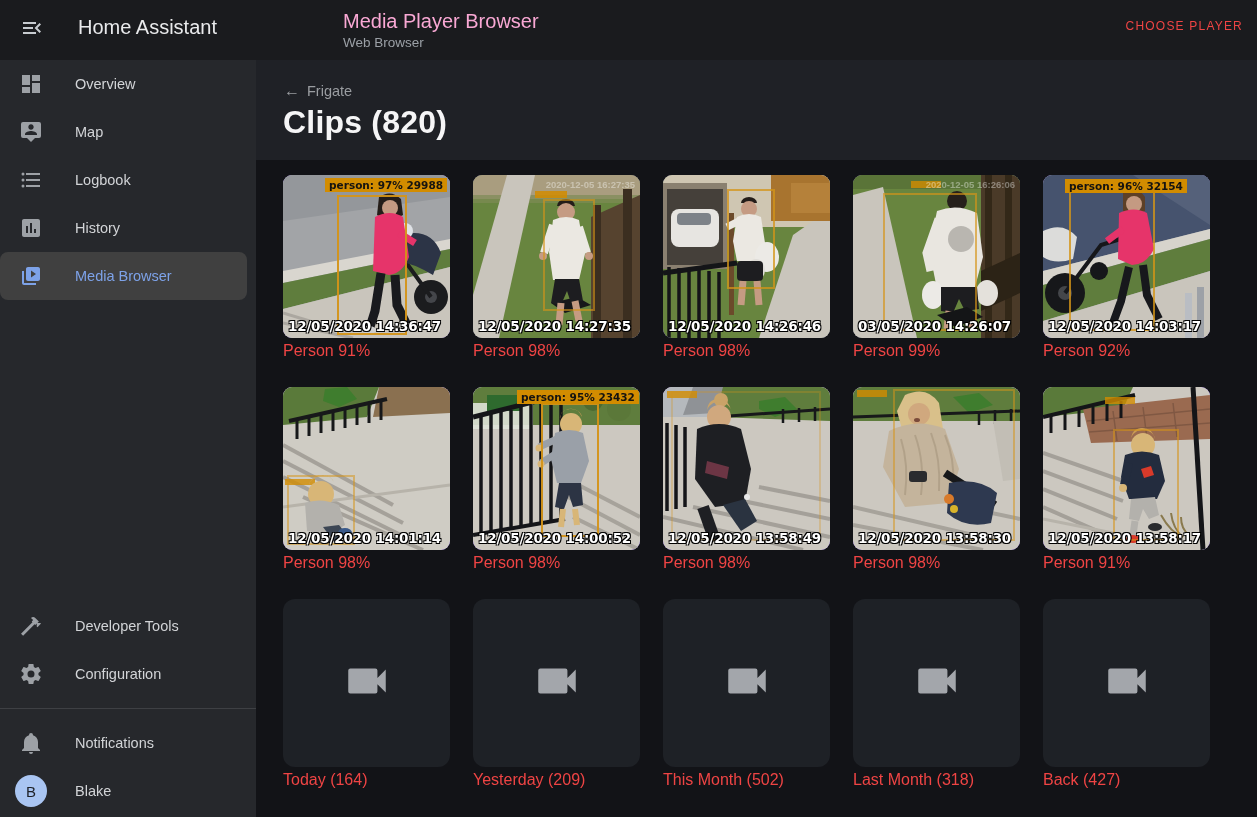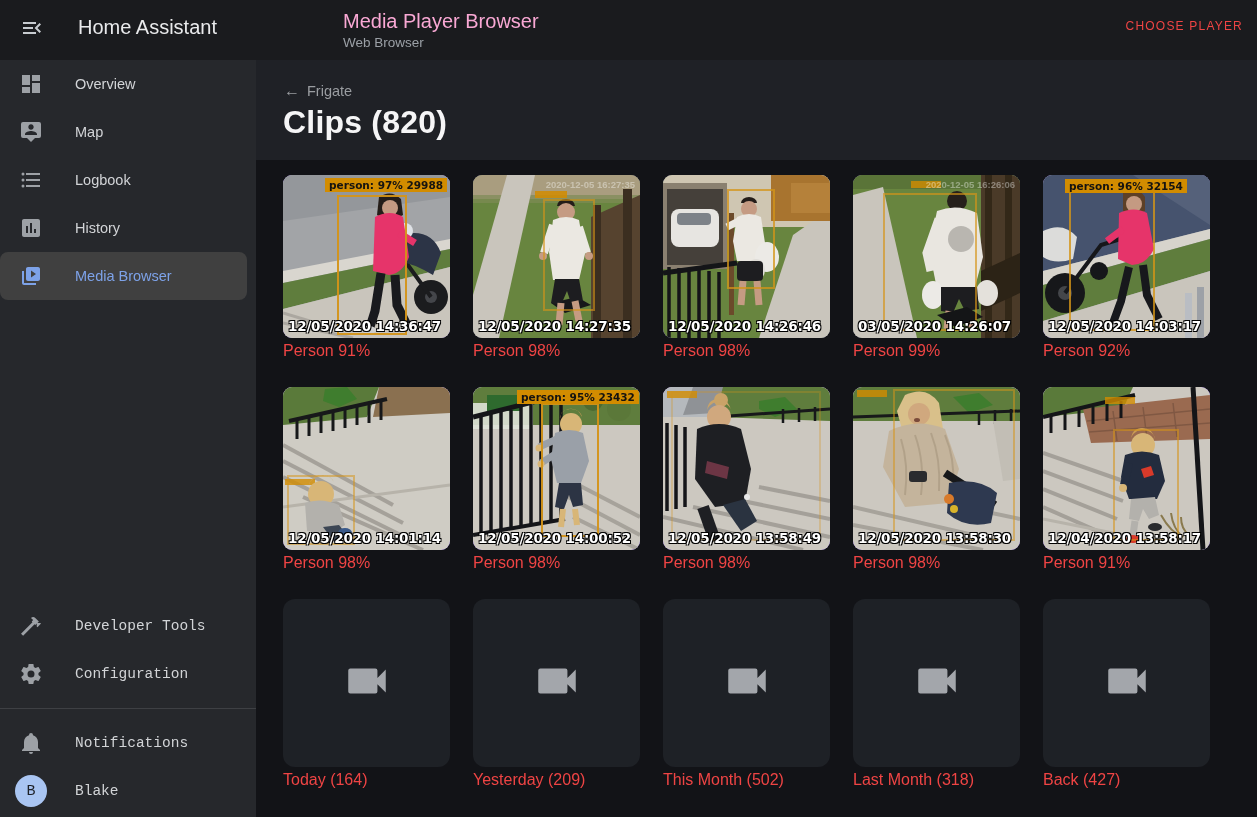--- a/index.html
+++ b/index.html
@@ -15,21 +15,21 @@
   .panel-subtitle { font-size:13.5px; color:#9ba0a6; margin-top:2px; }
   .choose-player { position:absolute; right:14px; top:19px; background:none; border:none; color:#ef4444; font-family:"Liberation Sans",sans-serif; font-size:12px; font-weight:500; letter-spacing:1.2px; cursor:pointer; }
 
   
   .sidebar { position:absolute; top:60px; left:0; bottom:0; width:256px; background:#26282c; z-index:10; }
   .nav-item { position:relative; height:48px; display:flex; align-items:center; cursor:pointer; color:#d2d4d7; }
   .nav-item .nav-icon { position:absolute; left:19px; width:24px; height:24px; color:#9da1a6; }
   .nav-item .nav-label { position:absolute; left:75px; font-size:14.5px; font-weight:500; }
   .nav-item.selected { background:#404040; border-radius:8px; margin-right:9px; }
   .nav-item.selected .nav-icon, .nav-item.selected .nav-label { color:#7da2e8; }
-  .sidebar-bottom { position:absolute; left:0; right:0; bottom:2px;font-family:Liberation Mono, monospace; }
+  .sidebar-bottom { position:absolute; left:0; right:0; bottom:2px; }
   .sidebar-divider { height:1px; background:#3e4044; margin:10px 0; }
   .avatar { position:absolute; left:15px; width:32px; height:32px; border-radius:50%; background:#a9c5f2; color:#1d2026; font-size:15px; font-weight:500; display:flex; align-items:center; justify-content:center; }
 
   
   .content-header { position:absolute; left:256px; right:0; top:60px; height:100px; background:#1f2126; z-index:5; }
   .breadcrumb { position:absolute; left:28px; top:22px; color:#9a9da1; font-size:14.5px; display:flex; align-items:center; gap:7px; cursor:pointer; }
   .breadcrumb .arrow { font-size:16px; }
   .page-title { position:absolute; left:27px; top:44px; font-size:32px; font-weight:700; color:#f5f5f6; letter-spacing:.2px; }
   .content-body { position:absolute; left:256px; right:0; top:160px; bottom:0; background:#121317; overflow:hidden; padding:15px 0 0 27px; }
   .grid { display:grid; grid-template-columns:repeat(5,167px); column-gap:23px; }
@@ -517,21 +517,21 @@
           <path d="M92,134 l-2,14" stroke="#b3b1ac" stroke-width="7"></path>
           <ellipse cx="90" cy="152" rx="7" ry="4" fill="#d83a2a"></ellipse>
           <ellipse cx="112" cy="140" rx="7" ry="4" fill="#2a2b2e"></ellipse>
           <g stroke="#8a7a4e" stroke-width="2" fill="none">
             <path d="M118,128 q10,18 22,22"></path>
               <path d="M128,126 q2,16 12,24"></path>
               <path d="M138,130 q0,12 8,18"></path>
           </g>
         </svg>
         <div class="bbox" style="left:70px;top:42px;width:66px;height:112px;opacity:.6;"></div>
-        <div class="ts">12/04/2020 13:58:17</div>
+        <div class="ts">12/05/2020 13:58:17</div>
       </div>
       <div class="clip-label">Person 91%</div>
     </div>
 
     <div class="cell">
       <div class="folder-card">
         <span>
           <svg width="50" height="50" viewBox="0 0 24 24" fill="currentColor">
               <path d="M17,10.5V7A1,1 0 0,0 16,6H4A1,1 0 0,0 3,7V17A1,1 0 0,0 4,18H16A1,1 0 0,0 17,17V13.5L21,17.5V6.5L17,10.5Z"></path>
             </svg>

